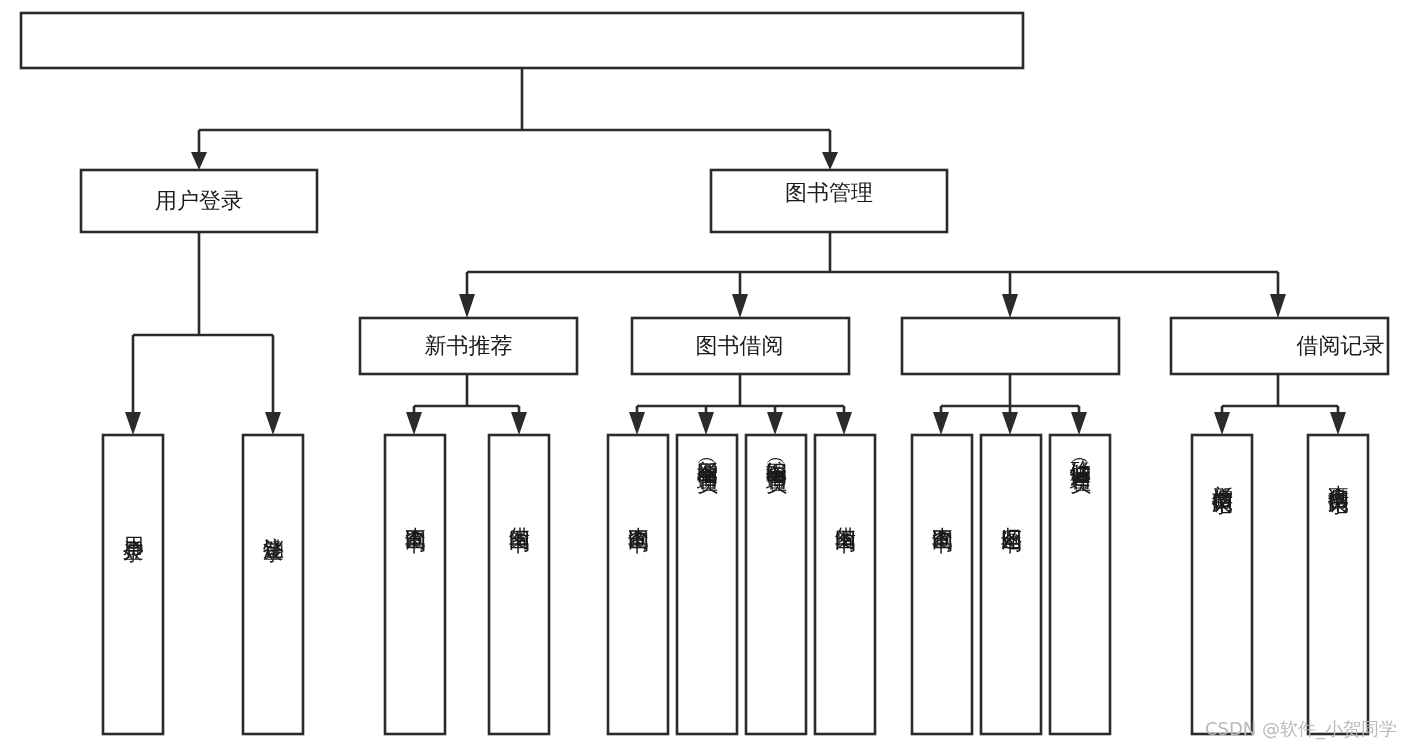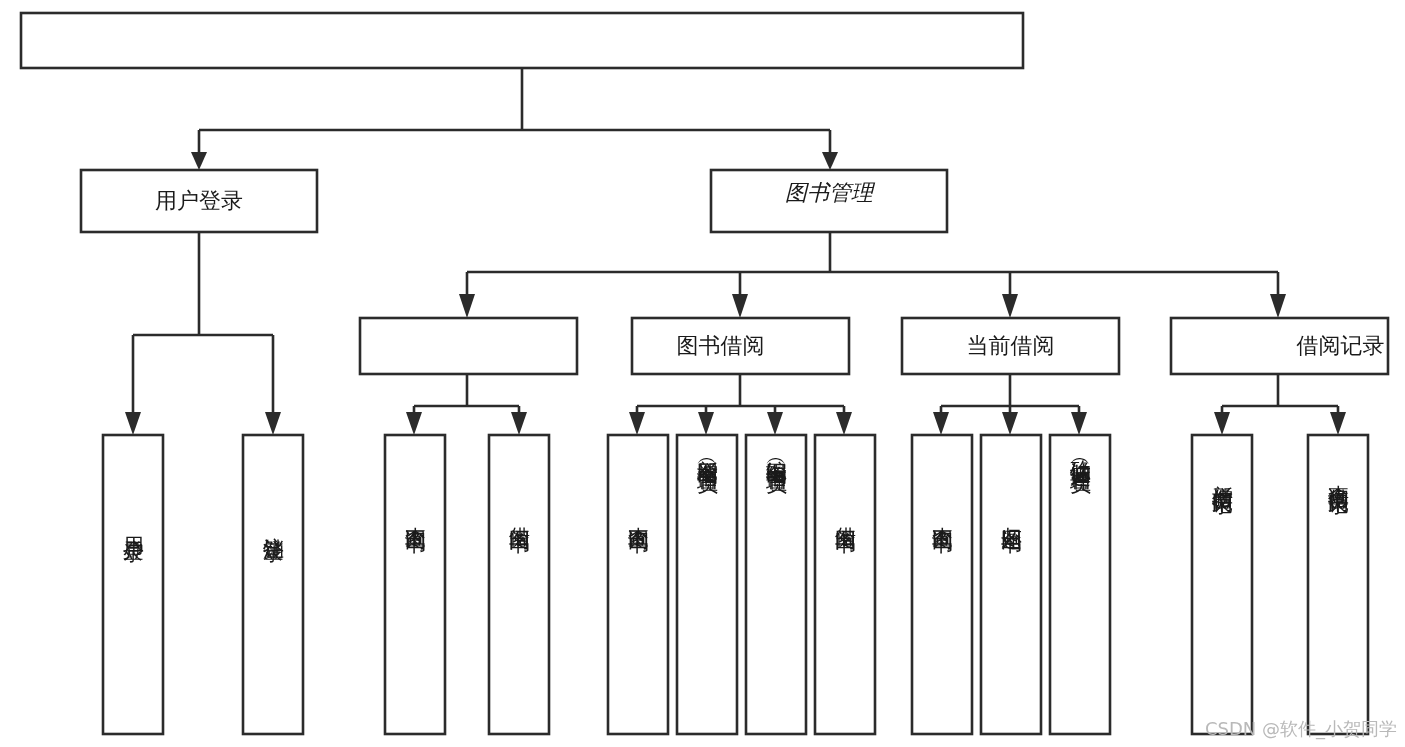--- a/index.html
+++ b/index.html
@@ -178,32 +178,32 @@
 
     <rect class="node-box" x="1192" y="435" width="60" height="299"></rect>
     <rect class="node-box" x="1308" y="435" width="60" height="299"></rect>
   </svg>
 
 
   <div class="hlabel-wrap" style="left:81px; top:170px; width:236px; height:62px;">
     <span class="hlabel-text">用户登录</span>
   </div>
 
-  <div class="hlabel-wrap" style="left:711px; top:170px; width:236px; height:46px;font-style:italic;">
+  <div class="hlabel-wrap" style="left:711px; top:170px; width:236px; height:46px;">
     <span class="hlabel-text">图书管理</span>
   </div>
 
-
-  <div class="hlabel-wrap" style="left:612px; top:318px; width:217px; height:56px;">
+  <div class="hlabel-wrap" style="left:360px; top:318px; width:217px; height:56px;">
+    <span class="hlabel-text">新书推荐</span>
+  </div>
+
+  <div class="hlabel-wrap" style="left:631px; top:318px; width:217px; height:56px;">
     <span class="hlabel-text">图书借阅</span>
   </div>
 
-  <div class="hlabel-wrap" style="left:902px; top:318px; width:217px; height:56px;">
-    <span class="hlabel-text">当前借阅</span>
-  </div>
 
   <div class="hlabel-wrap" style="left:1232px; top:318px; width:217px; height:56px;">
     <span class="hlabel-text">借阅记录</span>
   </div>
 
   <div class="vlabel-wrap" style="left:103px; top:520px; width:60px; height:214px;">
     <span class="vlabel-text">用户登录</span>
   </div>
   <div class="vlabel-wrap" style="left:243px; top:520px; width:60px; height:214px;">
     <span class="vlabel-text">注销登录</span>

